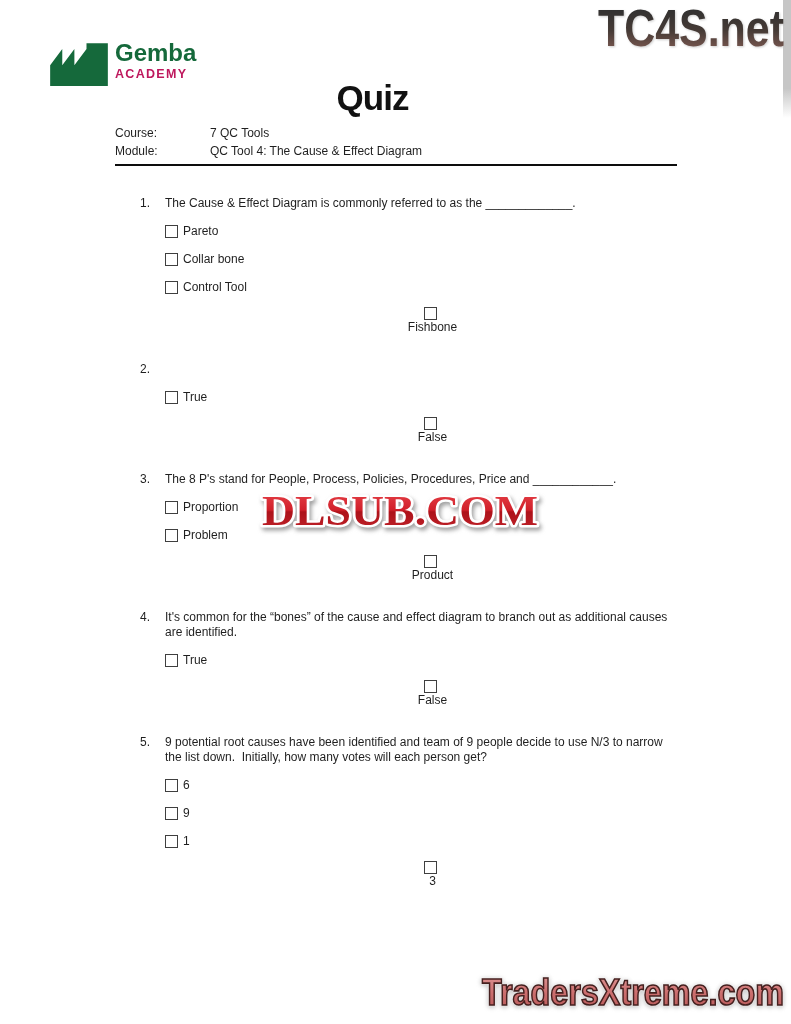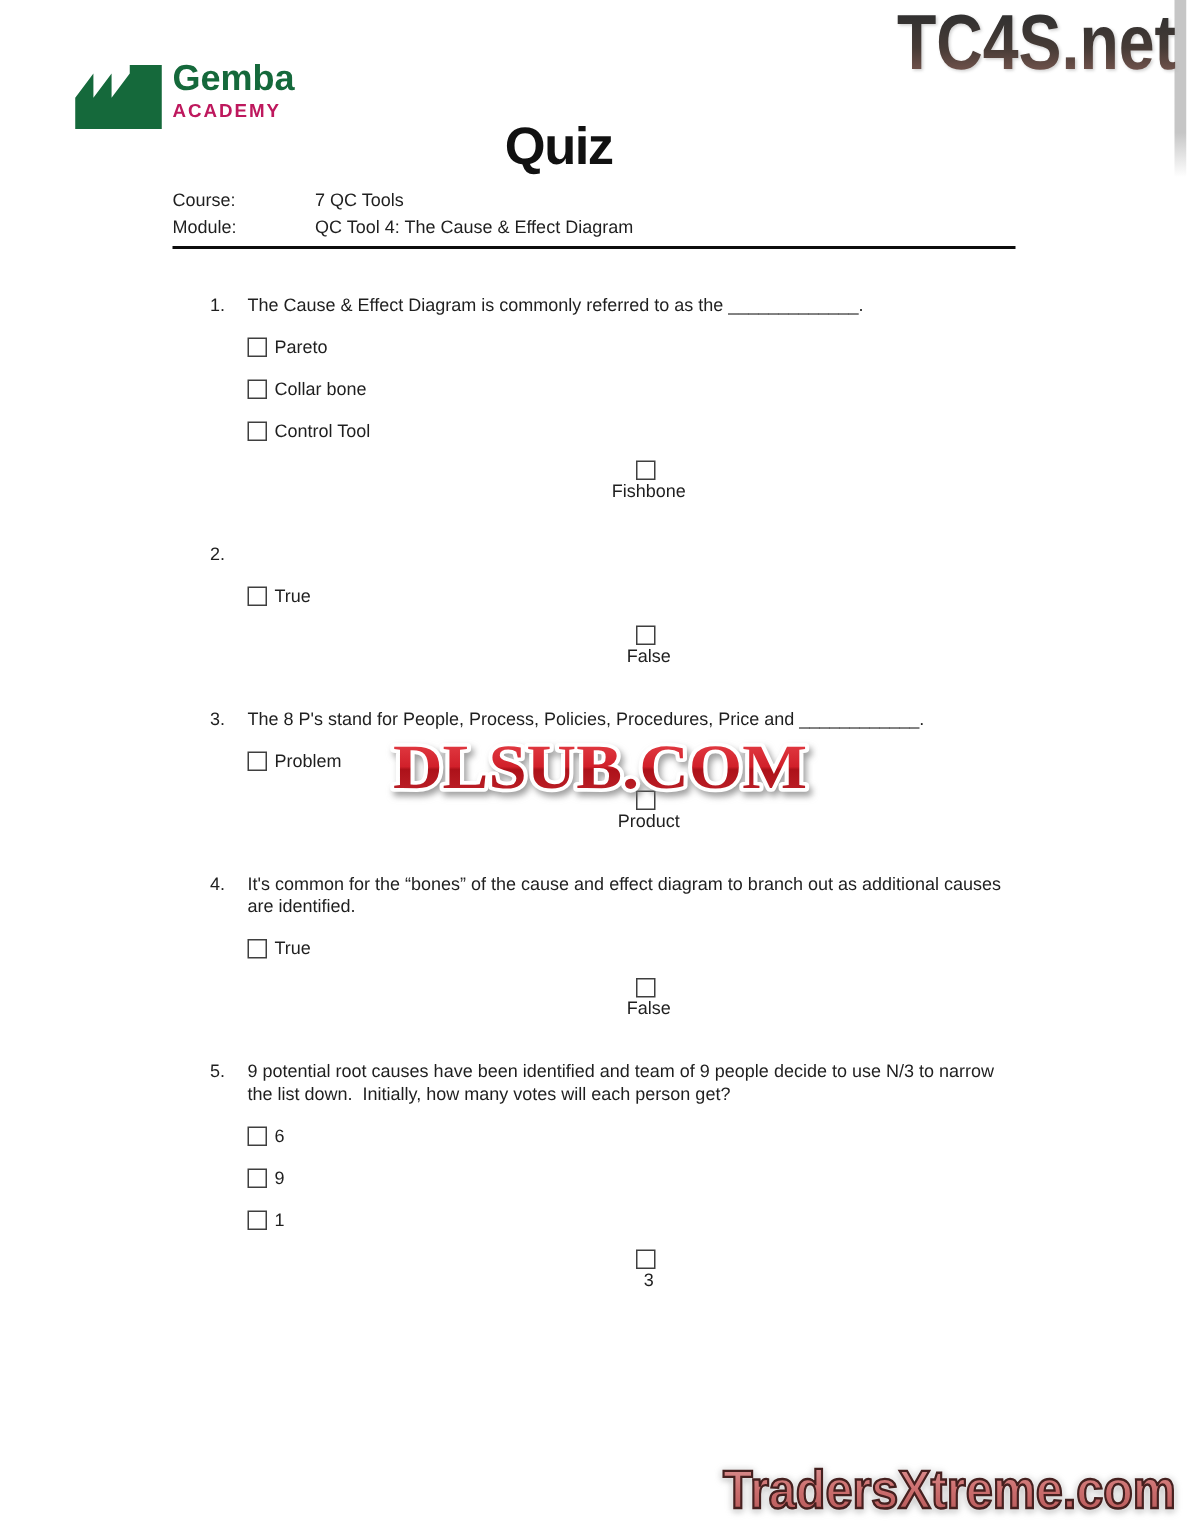--- a/index.html
+++ b/index.html
@@ -116,20 +116,24 @@
     </div>
   </div>
 
   <div class="question">
     <div class="q-head">
       <span class="q-num">3.</span>
       <span class="q-text">The 8 P's stand for People, Process, Policies, Procedures, Price and ____________.</span>
     </div>
     <div class="option">
       <span class="checkbox"></span>
+      <span>Proportion</span>
+    </div>
+    <div class="option">
+      <span class="checkbox"></span>
       <span>Problem</span>
     </div>
     <div class="option">
       <span class="checkbox"></span>
       <span>Product</span>
     </div>
   </div>
 
   <div class="question">
     <div class="q-head">

